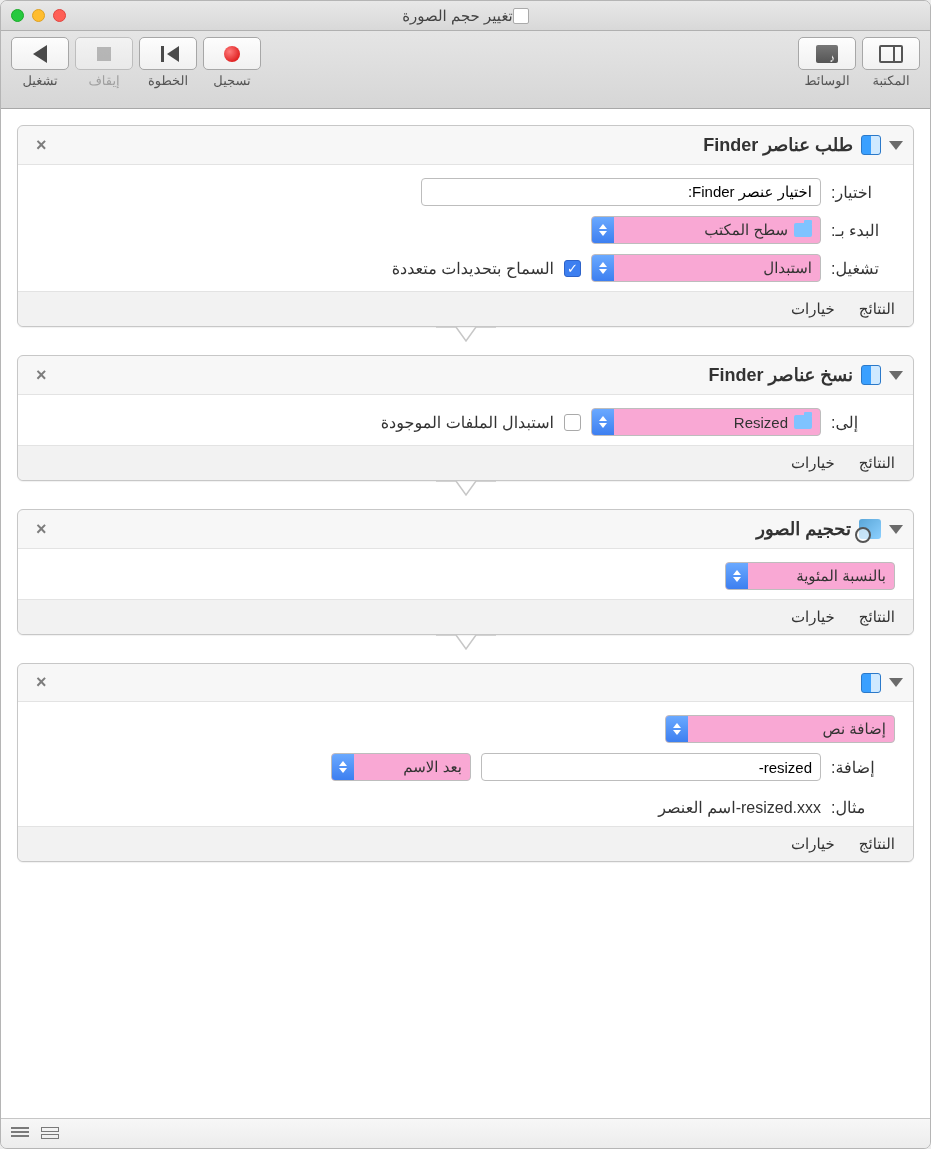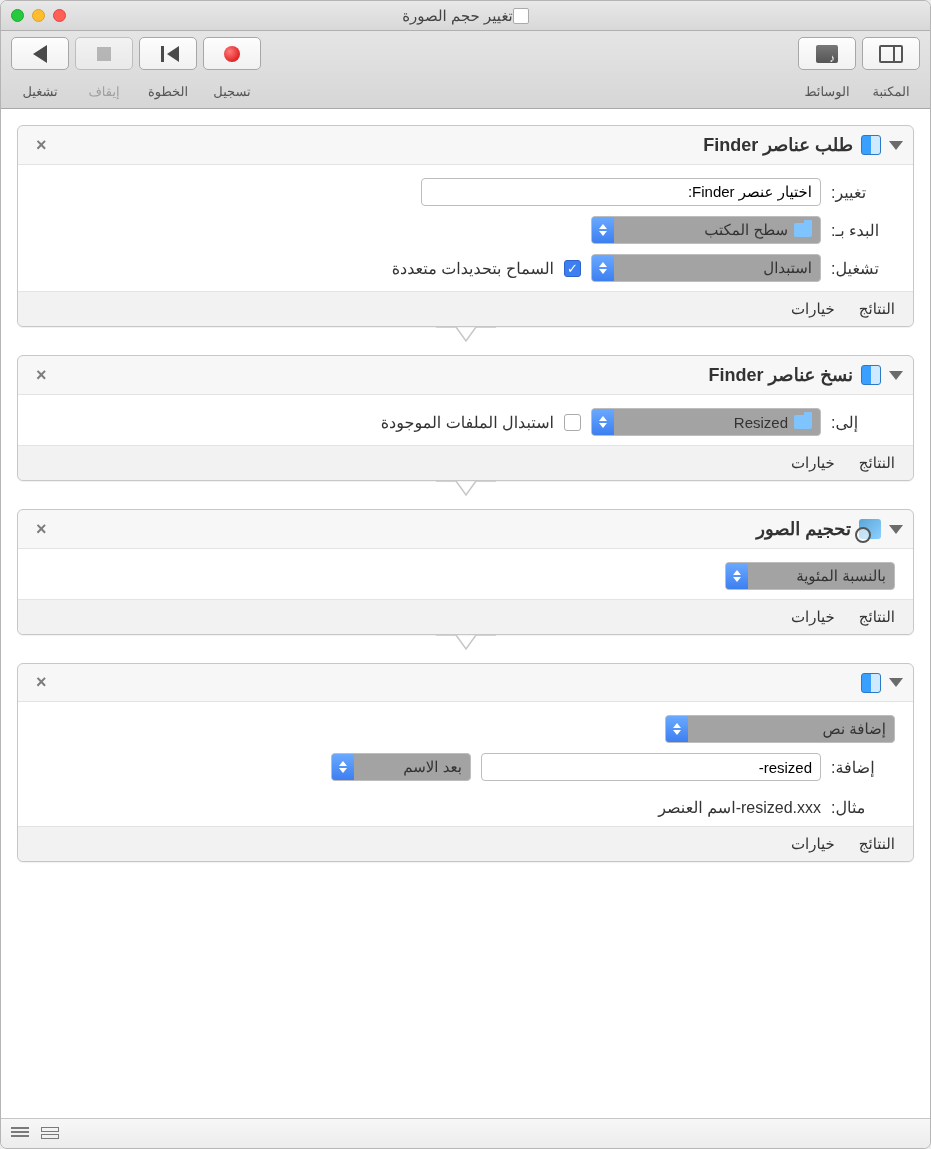--- a/index.html
+++ b/index.html
@@ -77,21 +77,21 @@
   height: 33px;
   border: 1px solid #a7a7a7;
   border-radius: 5px;
   background: linear-gradient(#fdfdfd, #f1f1f1);
   display: flex;
   align-items: center;
   justify-content: center;
   box-shadow: 0 1px 0 rgba(255,255,255,0.6) inset;
 }
 .tbtn.disabled .btn-face { opacity: 0.6; }
-.tbtn .lbl { font-size: 13px; color: #555; margin-top: 11px; }
+.tbtn .lbl { font-size: 13px; color: #555; }
 .tbtn.disabled .lbl { color: #a0a0a0; }
 .ico { display:inline-block; }
 .ico-play { width:0;height:0;border-right:14px solid #4a4a4a;border-top:9px solid transparent;border-bottom:9px solid transparent;}
 .ico-stop { width:14px;height:14px;background:#9a9a9a;}
 .ico-step { position:relative;width:22px;height:18px;}
 .ico-step::before{content:"";position:absolute;right:0;top:1px;width:0;height:0;border-right:12px solid #4a4a4a;border-top:8px solid transparent;border-bottom:8px solid transparent;}
 .ico-step::after{content:"";position:absolute;left:4px;top:1px;width:3px;height:16px;background:#4a4a4a;}
 .ico-rec { width:16px;height:16px;border-radius:50%;background:radial-gradient(circle at 35% 35%, #ff7a7a, #d40000);}
 .ico-media { width:22px;height:18px;background:linear-gradient(#777,#555);border-radius:2px;position:relative;}
 .ico-media::after{content:"♪";position:absolute;color:#fff;font-size:11px;right:3px;bottom:-1px;}
@@ -170,21 +170,21 @@
   direction: rtl;
 }
 .text-input.small { flex: 0 0 340px; }
 .text-input.num { flex: 0 0 120px; direction: ltr; text-align:left;}
 .popup {
   display: inline-flex;
   align-items: center;
   height: 28px;
   border: 1px solid #bdbdbd;
   border-radius: 4px;
-  background: #a3a3a3;
+  background: #f9a8d4;
   font-size: 15px;
   overflow: hidden;
   min-width: 230px;
 }
 .popup .pval {
   flex: 1;
   padding: 0 8px;
   display:flex;
   align-items:center;
   gap:6px;
@@ -316,21 +316,21 @@
 
     <div class="action">
       <div class="action-header">
         <span class="disclosure"></span>
         <span class="finder-icon"></span>
         <span>طلب عناصر Finder</span>
         <span class="action-close">×</span>
       </div>
       <div class="action-body">
         <div class="row">
-          <span class="rlabel">تغيير:</span>
+          <span class="rlabel">اختيار:</span>
           <input class="text-input" value="اختيار عنصر Finder:" style="">
         </div>
         <div class="row">
           <span class="rlabel">البدء بـ:</span>
           <div class="popup">
             <span class="pval">
                 <span class="folder-mini"></span>
                 <span>سطح المكتب</span>
               </span>
             <span class="arrows"></span>

